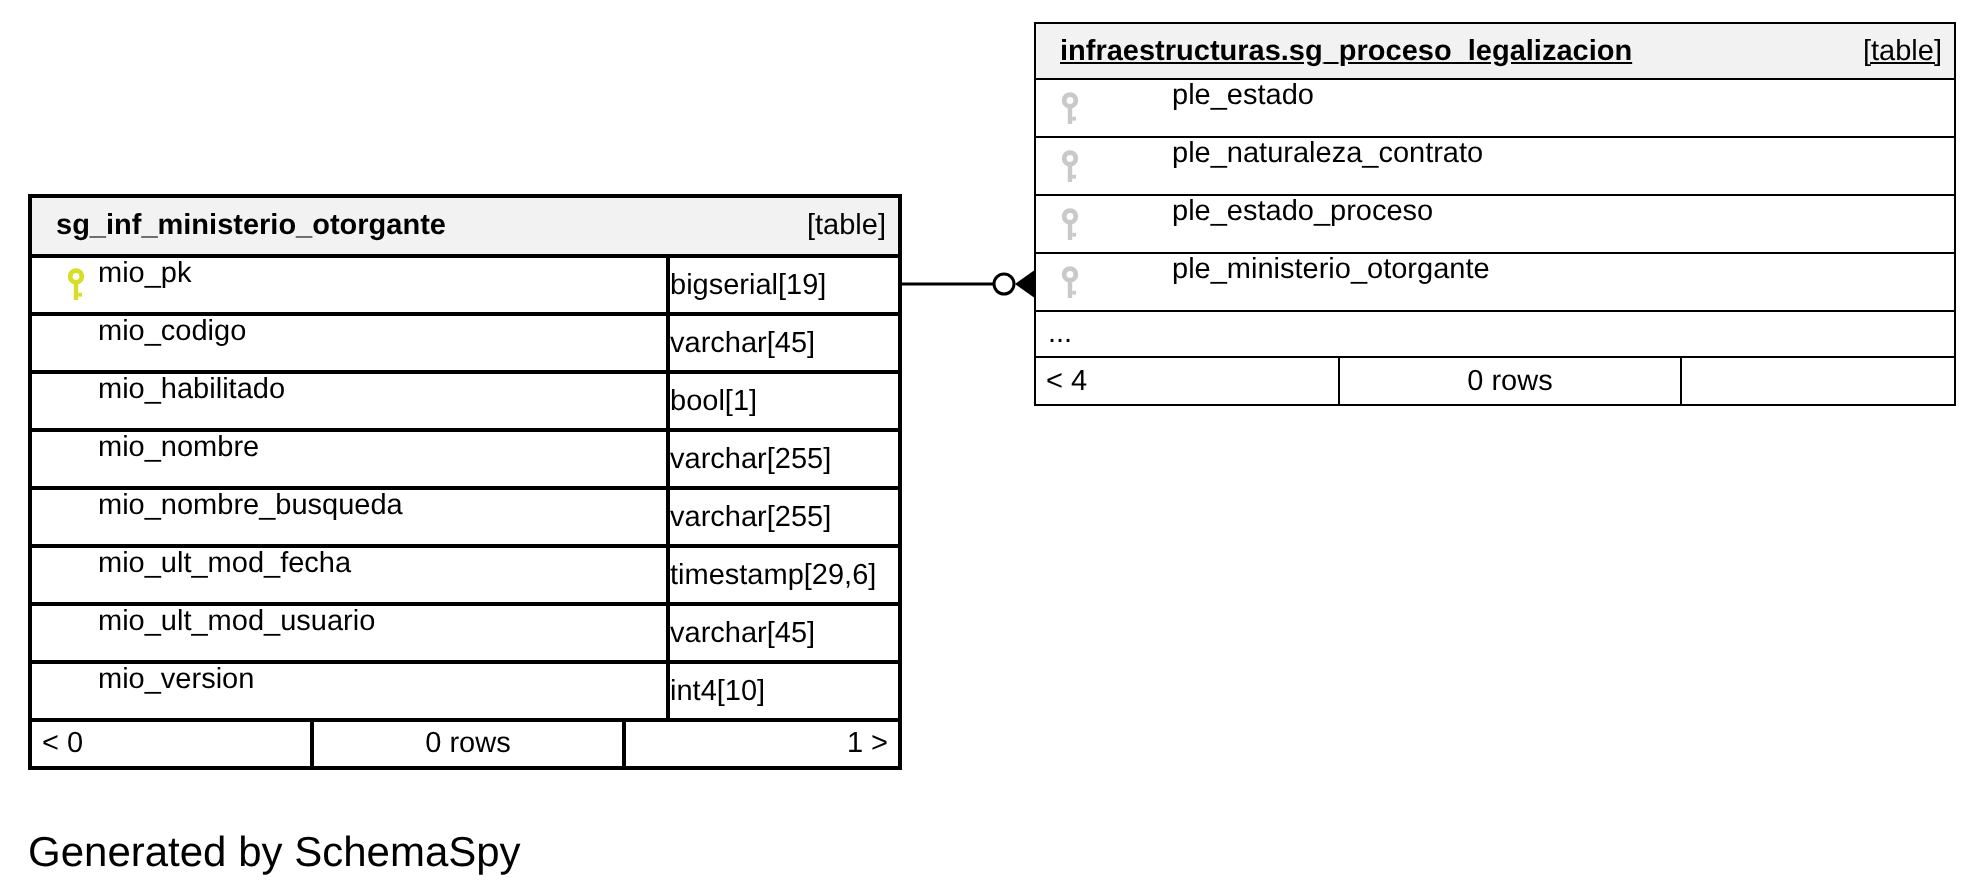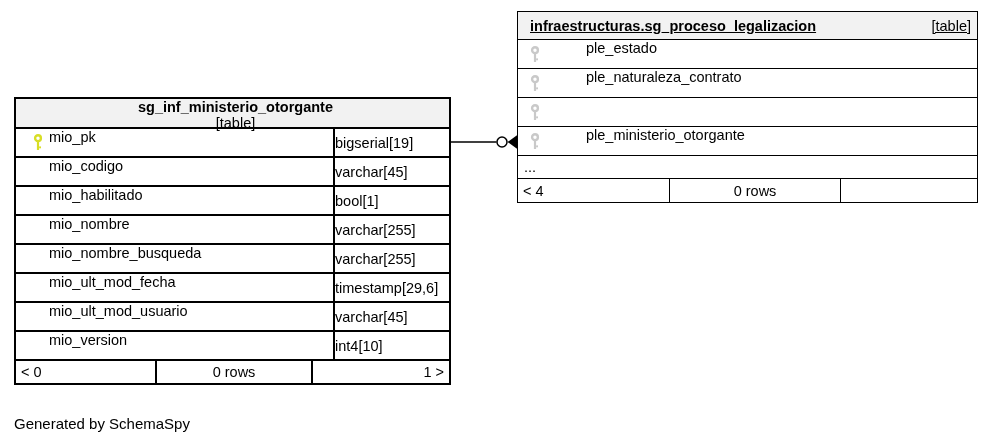--- a/index.html
+++ b/index.html
@@ -25,21 +25,21 @@
   #table-left  { left: 14px;  top: 97px; width: 437px; height: 288px; border-width: 2px; }
   #table-right { left: 517px; top: 11px; width: 461px; height: 192px; border-width: 1px; }
 
   .hdr {
     background: var(--header-bg, #f2f2f2);
     display: flex; align-items: center; justify-content: space-between;
     padding: 0 6px 0 12px;
     box-sizing: border-box;
     border-bottom: solid var(--border, #000);
   }
-  #table-left  .hdr { height: 30px; border-bottom-width: 2px; flex-direction: column; }
+  #table-left  .hdr { height: 30px; border-bottom-width: 2px; }
   #table-right .hdr { height: 28px; border-bottom-width: 1px; text-decoration: underline; }
   .hdr .title { font-weight: bold; }
   .hdr .tag { font-weight: normal; }
 
   .row {
     display: flex; 
     box-sizing: border-box;
     border-bottom: solid var(--border, #000);
     height: 29px;
     background: #fff;
@@ -92,21 +92,21 @@
   #table-right .fcell.f1 { width: 152px; }
   #table-right .fcell.f2 { width: 171px; }
 
   .key-icon { flex: none; }
   .pk-icon { color: var(--primary-key, #d8de26); }
   .fk-icon { color: var(--foreign-key, #c9c9c9); }
 
   .note {
     position: absolute;
     left: 14px; top: 415px;
-    font-size: 15px;
+    font-size: 21px;
   }
 </style>
 </head>
 <body>
 
 <div class="canvas">
 
   <svg class="connector" width="993" height="444" viewBox="0 0 993 444">
     <line x1="451" y1="142" x2="496.5" y2="142" stroke="#000" stroke-width="1.5"></line>
     <circle cx="502" cy="142" r="5" fill="#fff" stroke="#000" stroke-width="1.5"></circle>
@@ -209,20 +209,21 @@
     </div>
 
     <div class="row">
       <span class="keycell">
         <svg class="key-icon fk-icon" width="10" height="17" viewBox="0 0 10 17">
           <circle cx="5" cy="4.2" r="2.9" fill="none" stroke="currentColor" stroke-width="2.4"></circle>
           <rect x="3.9" y="7" width="2.2" height="9" fill="currentColor"></rect>
           <rect x="6.1" y="12.4" width="1.9" height="1.9" fill="currentColor"></rect>
         </svg>
       </span>
+      <span class="colname">ple_estado_proceso</span>
     </div>
 
     <div class="row">
       <span class="keycell">
         <svg class="key-icon fk-icon" width="10" height="17" viewBox="0 0 10 17">
           <circle cx="5" cy="4.2" r="2.9" fill="none" stroke="currentColor" stroke-width="2.4"></circle>
           <rect x="3.9" y="7" width="2.2" height="9" fill="currentColor"></rect>
           <rect x="6.1" y="12.4" width="1.9" height="1.9" fill="currentColor"></rect>
         </svg>
       </span>

